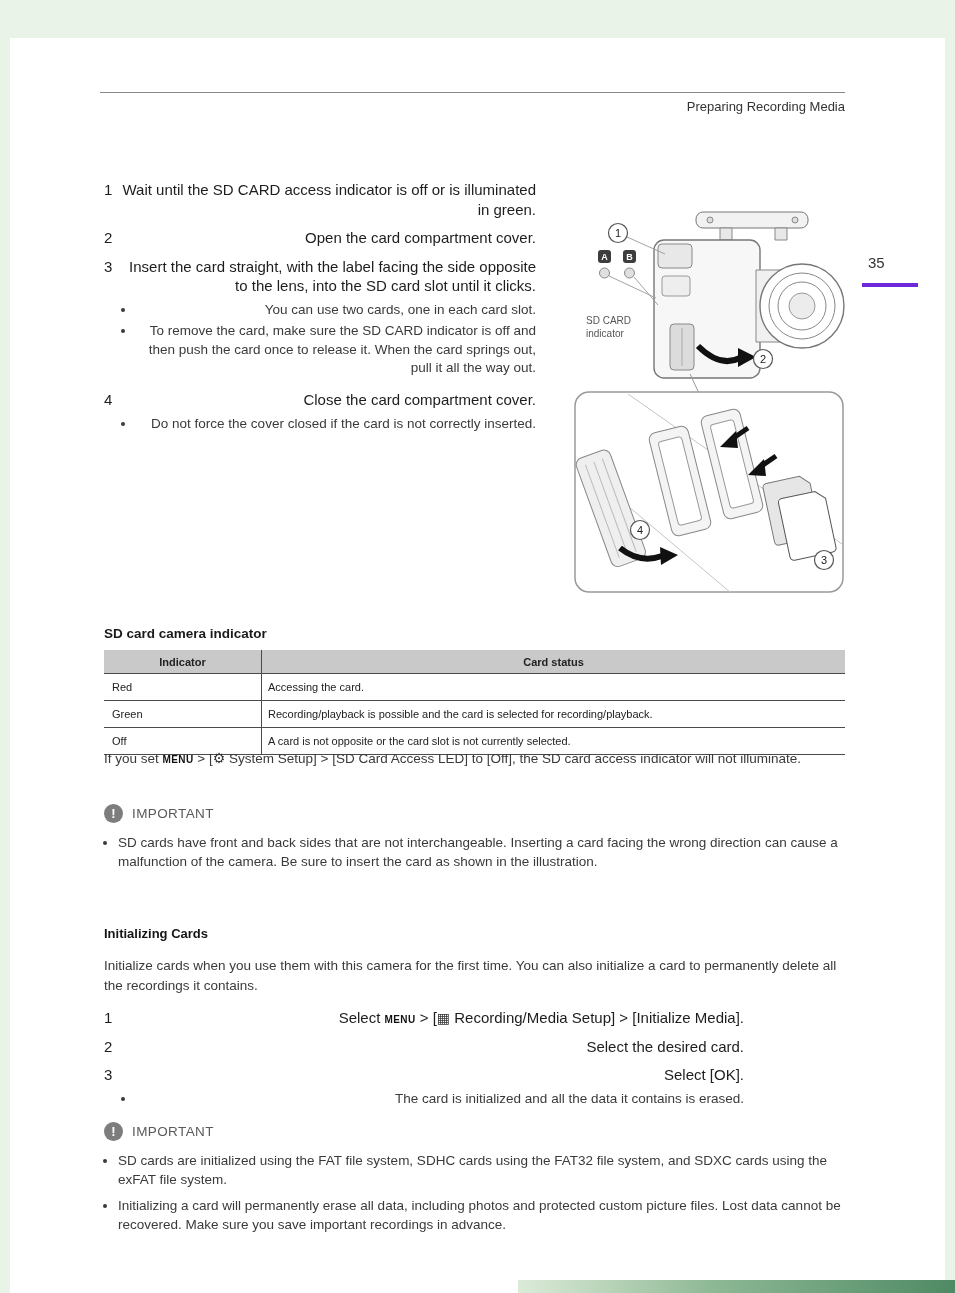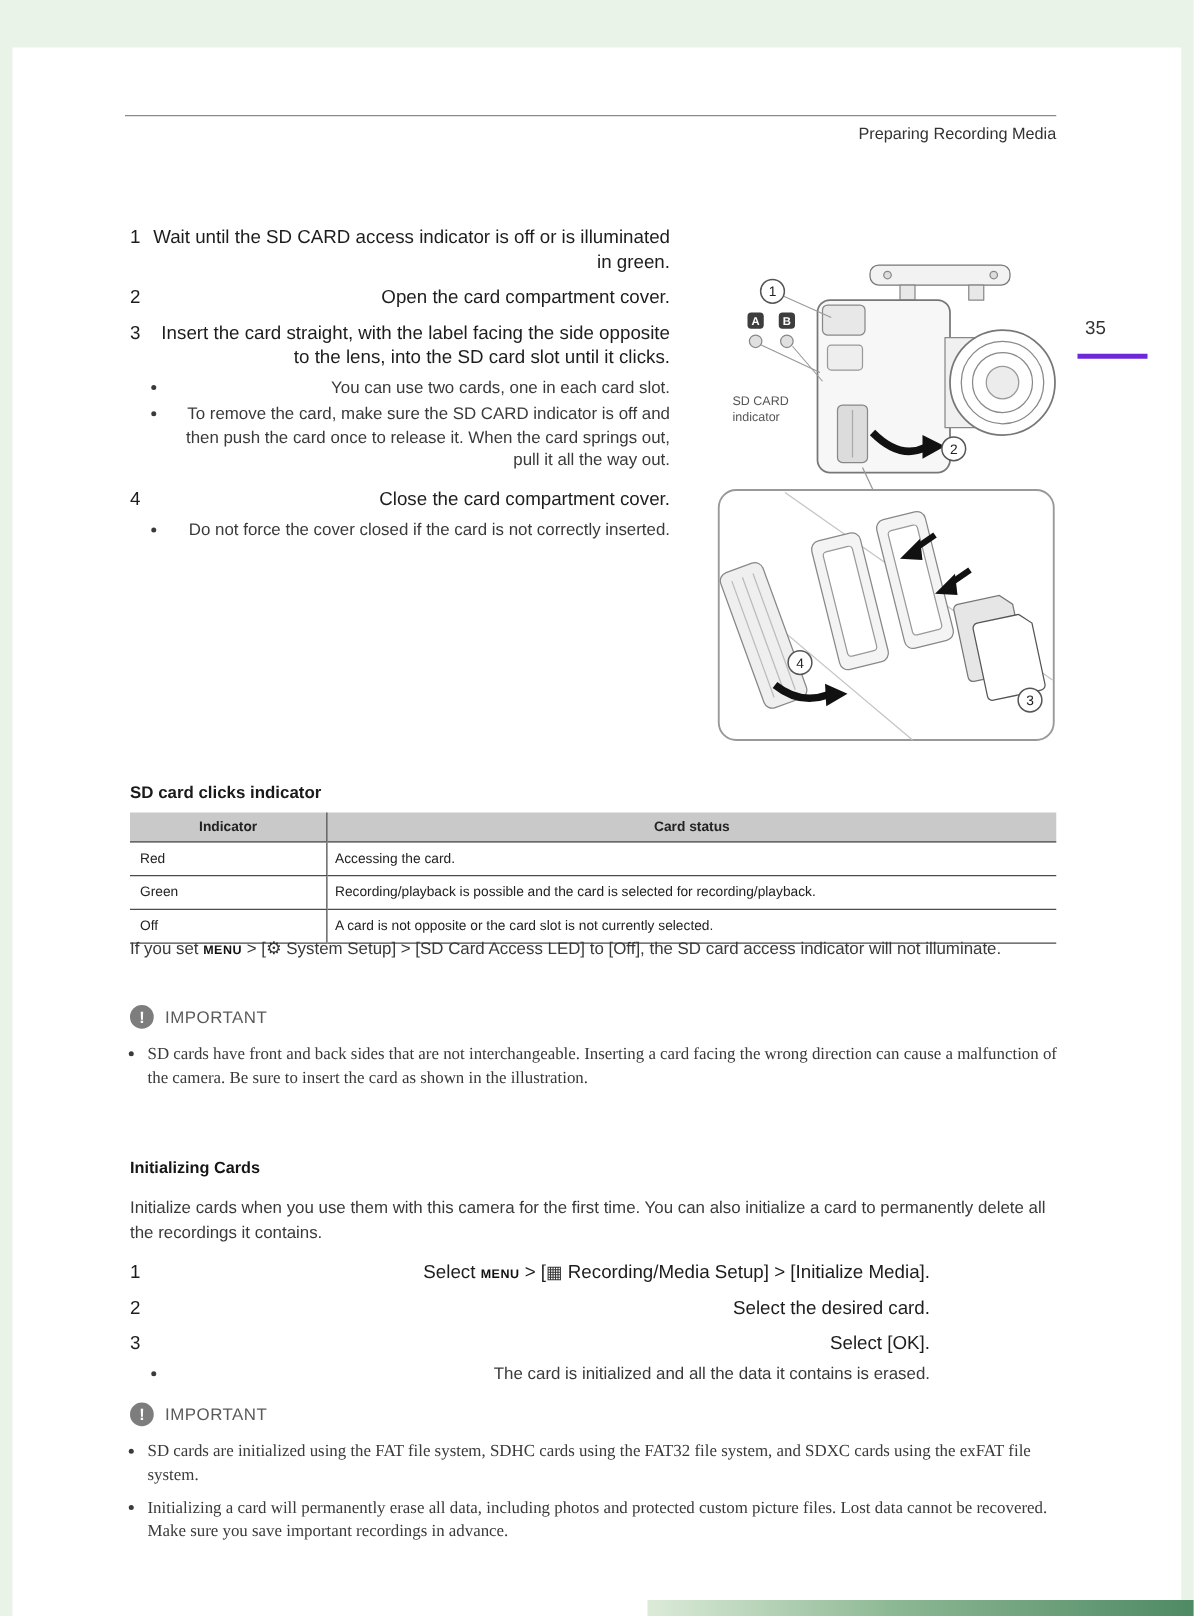--- a/index.html
+++ b/index.html
@@ -52,21 +52,21 @@
   .inline-icon{font-size:14px;color:#333;}
 
   .imp{position:absolute;left:94px;width:748px;}
   .imp1{top:766px;}
   .imp2{top:1084px;}
   .imp-head{display:flex;align-items:center;gap:9px;}
   .imp-icon{width:19px;height:19px;border-radius:50%;background:#7d7d7d;color:#fff;
     font-weight:bold;font-size:13px;display:flex;align-items:center;justify-content:center;flex:none;}
   .imp-label{font-size:13.5px;color:#5a5a5a;letter-spacing:0.4px;}
   .imp ul.bullets{margin:10px 0 0 1px;padding-left:13px;line-height:1.42;}
-  .imp ul.bullets li{margin-bottom:7px;font-family:Liberation Serif, serif;}
+  .imp ul.bullets li{margin-bottom:7px;}
 
   .s2-title{position:absolute;left:94px;top:888px;margin:0;font-size:13px;font-weight:bold;color:#151515;}
   .s2-intro{position:absolute;left:94px;top:918px;width:748px;}
   .s2-steps{position:absolute;left:94px;top:970px;width:640px;}
 </style>
 </head>
 <body>
 
 <div class="page">
 
@@ -182,21 +182,21 @@
           <polygon points="90,341 108,349 91,359" fill="#111"></polygon>
           <circle cx="70" cy="324" r="9.5" fill="#fff" stroke="#555" stroke-width="1.2"></circle>
           <text x="70" y="328" font-size="11" fill="#222" text-anchor="middle">4</text>
           <circle cx="254" cy="354" r="9.5" fill="#fff" stroke="#555" stroke-width="1.2"></circle>
           <text x="254" y="358" font-size="11" fill="#222" text-anchor="middle">3</text>
         </g>
       </svg>
     </div>
   </div>
 
-  <div class="table-caption">SD card clicks indicator</div>
+  <div class="table-caption">SD card camera indicator</div>
   <table class="sd-table">
     <thead>
       <tr>
         <th class="c1">Indicator</th>
         <th class="c2">Card status</th>
       </tr>
     </thead>
     <tbody>
       <tr>
         <td class="c1">Red</td>

